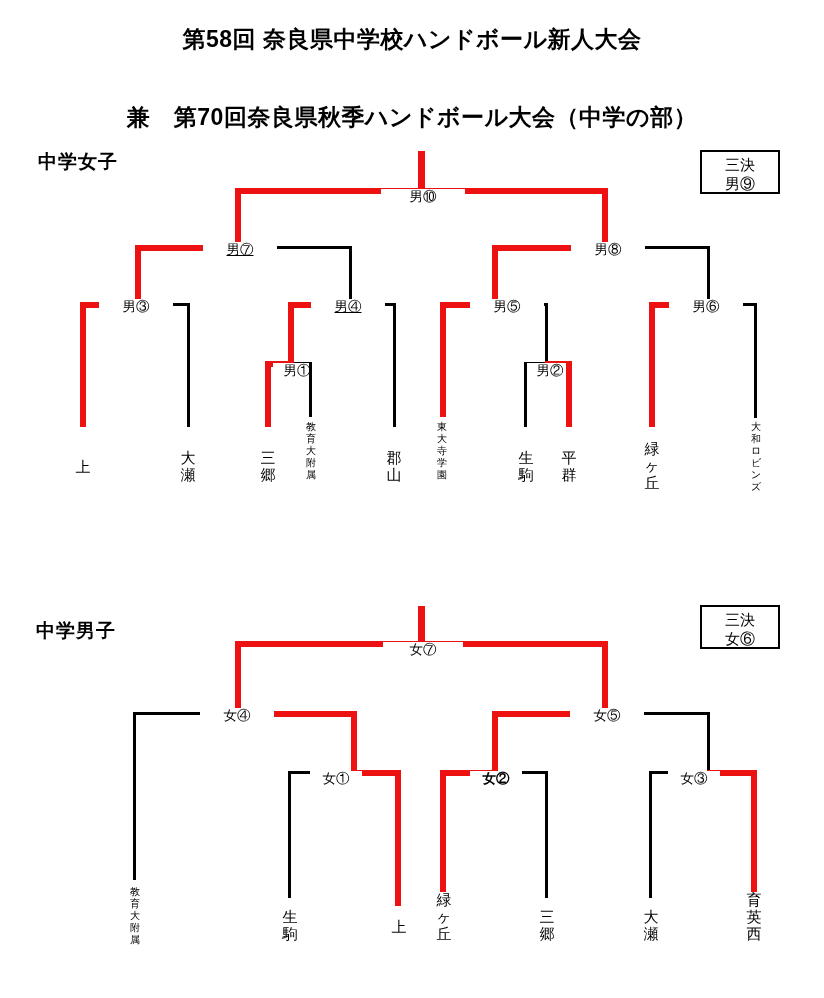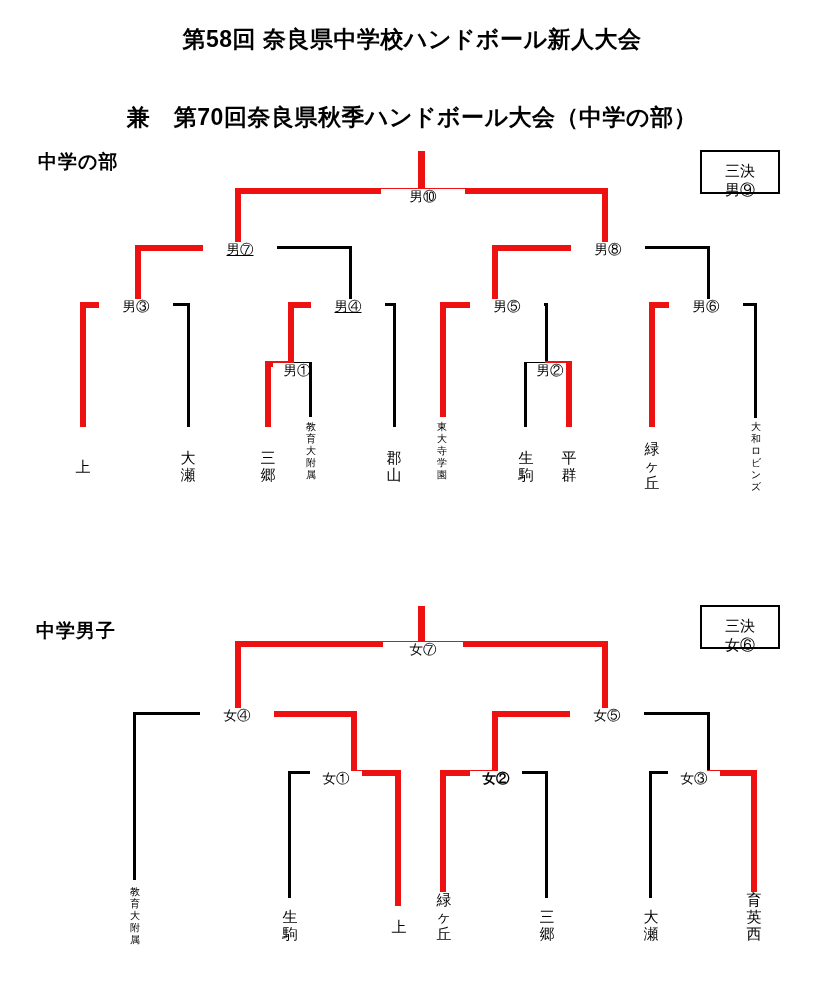--- a/index.html
+++ b/index.html
@@ -75,32 +75,32 @@
     width: 16px;
   }
 
   .third-box {
     position: absolute;
     border: 2px solid #000000;
     box-sizing: border-box;
     text-align: center;
     font-size: 15px;
     line-height: 19px;
-    padding-top: 9px;
+    padding-top: 3px;
   }
 </style>
 </head>
 <body>
 
 <div id="root">
 
   <div class="title" id="title1">第58回 奈良県中学校ハンドボール新人大会</div>
   <div class="title" id="title2">兼　第70回奈良県秋季ハンドボール大会（中学の部）</div>
 
-  <div class="section-label" style="left:38px; top:141px;">中学の部</div>
+  <div class="section-label" style="left:38px; top:141px;">中学女子</div>
 
   <div class="third-box" style="left:700px; top:142px; width:80px; height:44px;">
     <div>三決</div>
     <div>男⑨</div>
   </div>
 
   <div class="ln red" style="left:418px; top:143px; width:7px; height:40px;"></div>
   <div class="ln red" style="left:235px; top:180px; width:373px; height:6px;"></div>
   <div class="match-label" style="left:381px; top:181px; width:80px;">男⑩</div>
 

